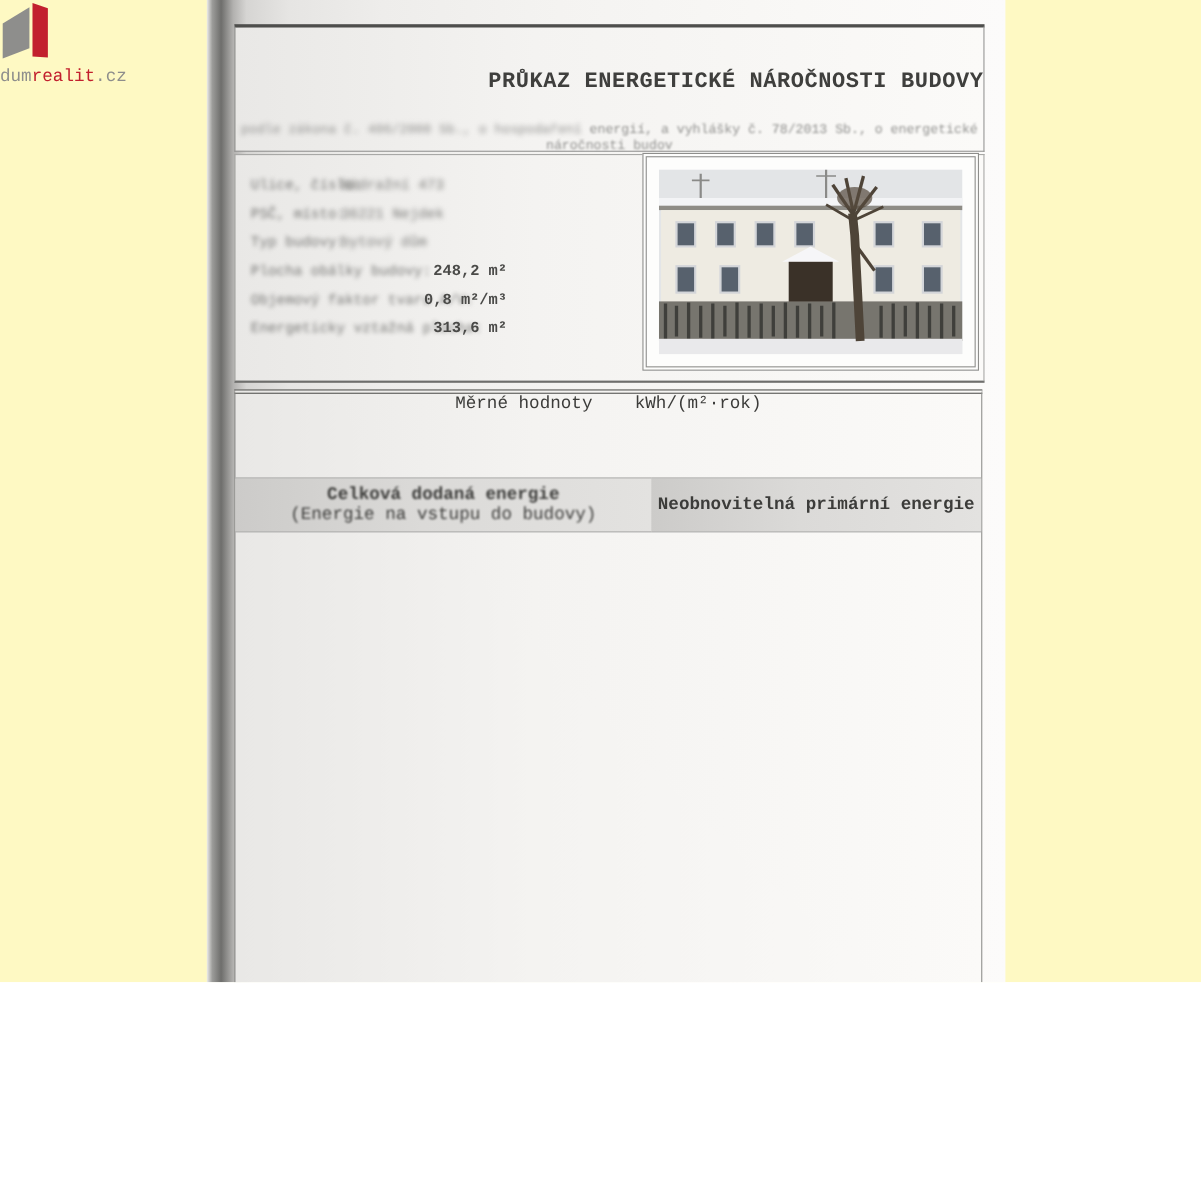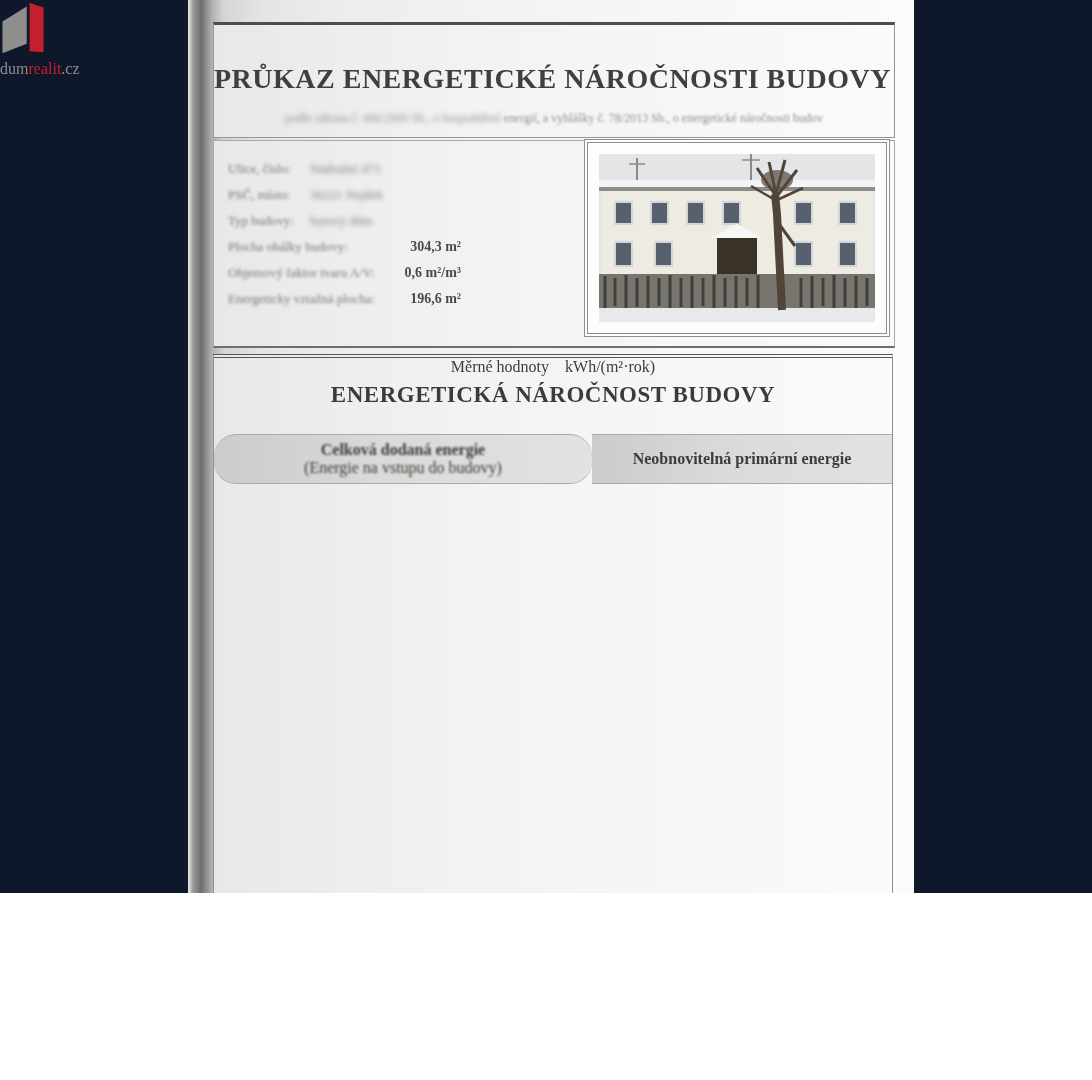--- a/index.html
+++ b/index.html
@@ -1,30 +1,30 @@
 <!DOCTYPE html>
 <html><head>
 <meta charset="utf-8">
 <style>
   html,body{margin:0;padding:0;background:#ffffff;}
-  .page{position:relative;width:1092px;height:893px;background:#0f172a;overflow:hidden;
-        font-family:Liberation Serif, serif;color:#3c3c3a;}
+  .page{position:relative;width:1092px;height:893px;background:#fef9c3;overflow:hidden;
+        font-family:Liberation Mono, monospace;color:#3c3c3a;}
   
   .scan{position:absolute;left:188px;top:0;width:726px;height:1080px;
     background:linear-gradient(90deg,#ececea 0px,#9c9c9a 5px,#6e6e6c 13px,#b2b1af 24px,
       #d6d5d3 36px,#e6e5e3 75px,#eeedeb 160px,#f4f3f1 320px,#f9f8f6 540px,#fcfbfa 100%);}
   .box-bg{background:linear-gradient(90deg,#e9e8e6,#f4f3f1 40%,#fbfaf8);}
   
   .b0{filter:blur(0.3px);} .b1{filter:blur(0.45px);text-align:center;} .b2{filter:blur(0.8px);}
   .b3{filter:blur(1.2px);} .b4{filter:blur(1.7px);} .b5{filter:blur(2.4px);}
   
   .title-box{position:absolute;left:213px;top:22px;width:680px;height:112px;
     border:1px solid #969694;border-top:3px solid #4e4e4c;}
-  .main-title{position:absolute;left:0;top:38px;width:100%;text-align:left;
-    font-size:28px;font-weight:bold;letter-spacing:0.5px;color:#3f3f3d;}
+  .main-title{position:absolute;left:0;top:38px;width:100%;text-align:right;
+    font-size:20px;font-weight:bold;letter-spacing:0.5px;color:#3f3f3d;}
   .subtitle{position:absolute;left:0;top:86px;width:100%;text-align:center;
     font-size:12px;color:#90908e;}
   
   .info-box{position:absolute;left:213px;top:140px;width:680px;height:205px;
     border:1px solid #a8a8a6;border-bottom:2px solid #6e6e6c;}
   .info-row{position:absolute;left:14px;height:18px;font-size:13px;color:#777775;}
   .info-label{position:absolute;left:0;white-space:nowrap;}
   .info-val{position:absolute;left:82px;white-space:nowrap;color:#7c7c7a;}
   .info-val.num{left:108px;width:125px;text-align:right;font-weight:bold;color:#4a4a48;font-size:14px;}
   
@@ -125,29 +125,29 @@
         <div class="info-row" style="top: 46px; width: 560px;">
           <span class="info-label b4">PSČ, místo:</span>
           <span class="info-val b5">36221 Nejdek</span>
         </div>
         <div class="info-row" style="top: 72px; width: 560px;">
           <span class="info-label b4">Typ budovy:</span>
           <span class="info-val b5">bytový dům</span>
         </div>
         <div class="info-row" style="top: 98px; width: 560px;">
           <span class="info-label b4">Plocha obálky budovy:</span>
-          <span class="info-val num b1">304,3 m²</span>
+          <span class="info-val num b1">248,2 m²</span>
         </div>
         <div class="info-row" style="top: 124px; width: 560px;">
           <span class="info-label b4">Objemový faktor tvaru A/V:</span>
-          <span class="info-val num b1">0,6 m²/m³</span>
+          <span class="info-val num b1">0,8 m²/m³</span>
         </div>
         <div class="info-row" style="top: 150px; width: 560px;">
           <span class="info-label b4">Energeticky vztažná plocha:</span>
-          <span class="info-val num b1">196,6 m²</span>
+          <span class="info-val num b1">313,6 m²</span>
         </div>
       </div>
 
   </div>
 
   <div class="photo-frame">
     <svg viewBox="0 0 276 168" preserveAspectRatio="none">
       <rect x="0" y="0" width="276" height="168" fill="#e3e5e7"></rect>
       <line x1="38" y1="30" x2="38" y2="4" stroke="#8a8a88" stroke-width="2"></line>
       <line x1="30" y1="10" x2="46" y2="10" stroke="#8a8a88" stroke-width="1.5"></line>
@@ -204,23 +204,22 @@
         <path d="M178,42 L198,16" stroke-width="3"></path>
         <path d="M178,46 L204,34" stroke-width="2.5"></path>
         <path d="M176,46 L152,32" stroke-width="2.5"></path>
         <path d="M180,70 L196,92" stroke-width="3"></path>
       </g>
       <ellipse cx="178" cy="26" rx="16" ry="10" fill="#564a3d" opacity="0.7"></ellipse>
     </svg>
   </div>
 
   <div class="energy-box box-bg">
-    <div class="section-title b0">ENERGETICKÁ NÁROČNOST BUDOVY</div>
-
-    <div class="col-header" style="left:0;width:378px;border-radius:22px;">
+
+    <div class="col-header" style="left:0;width:378px;">
       <div class="t b2">Celková dodaná energie</div>
       <div class="s b3">(Energie na vstupu do budovy)</div>
     </div>
     <div class="col-header" style="left:378px;width:300px;">
       <div class="t b0">Neobnovitelná primární energie</div>
     </div>
 
     <div class="units-line b1">
       <span class="lbl">Měrné hodnoty</span>
       <span>&nbsp;&nbsp;</span>

